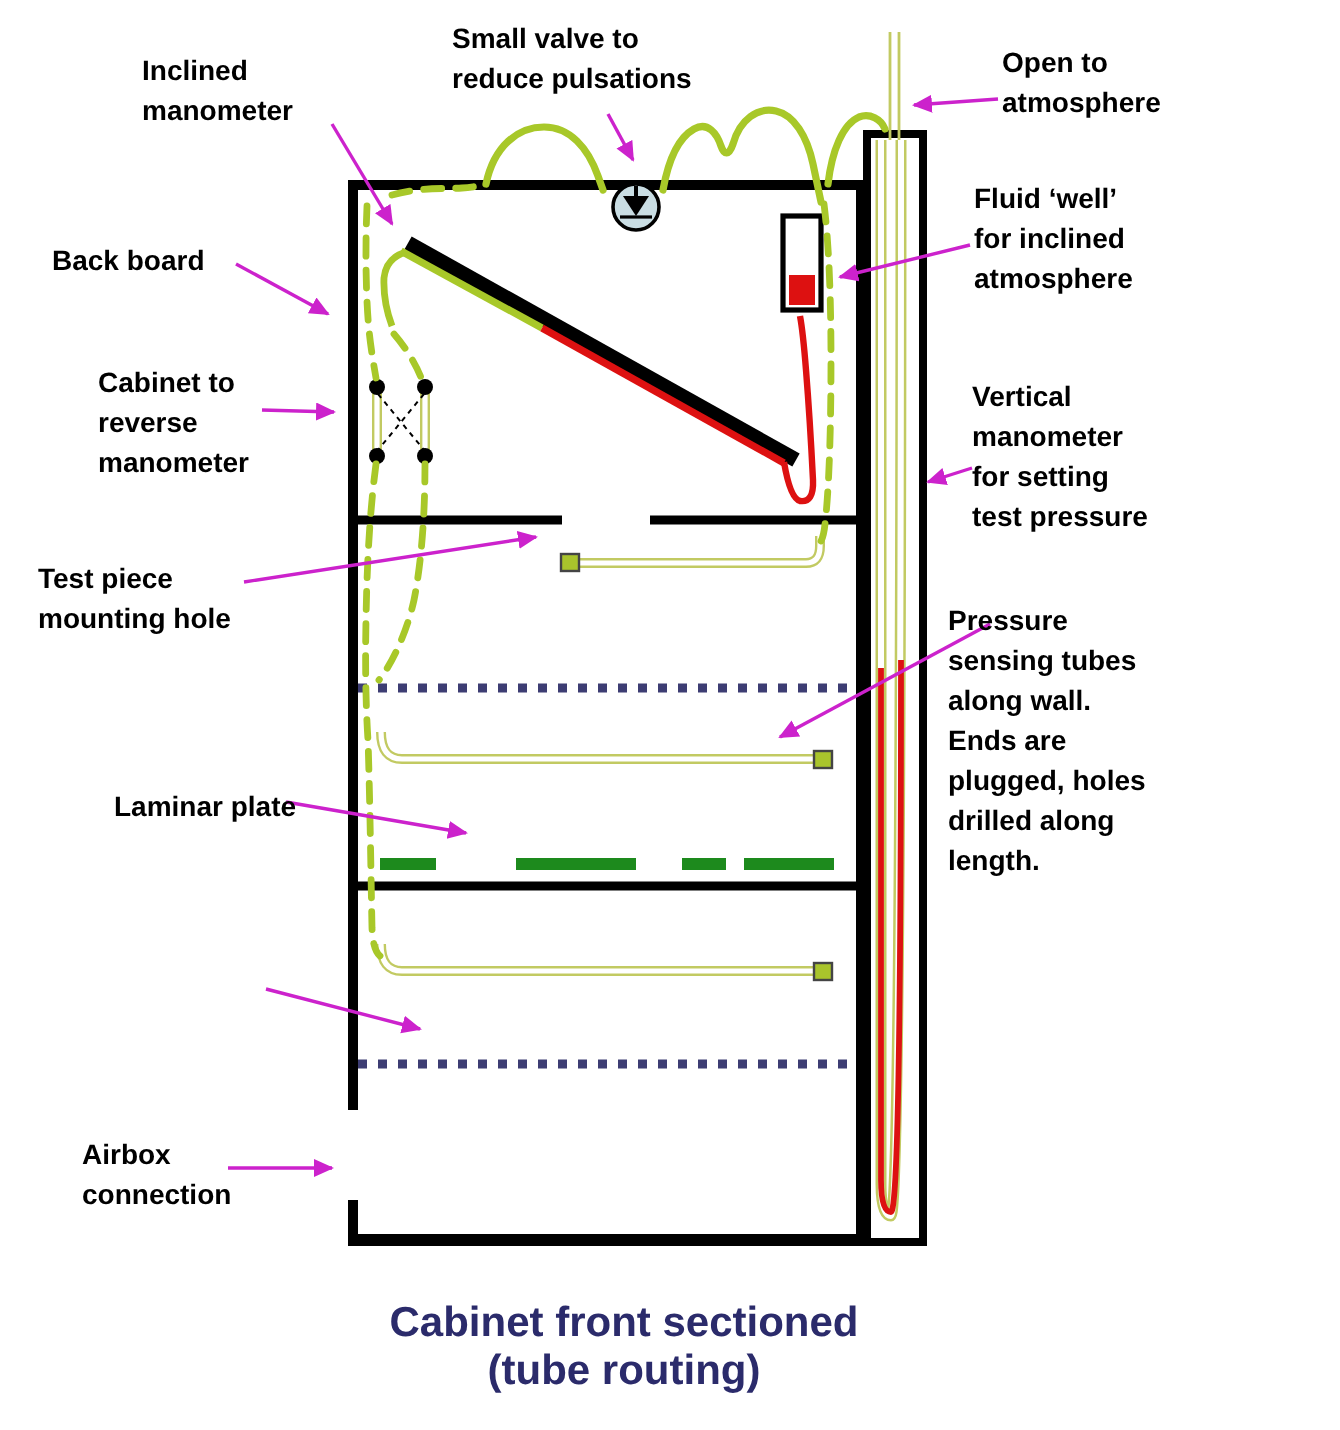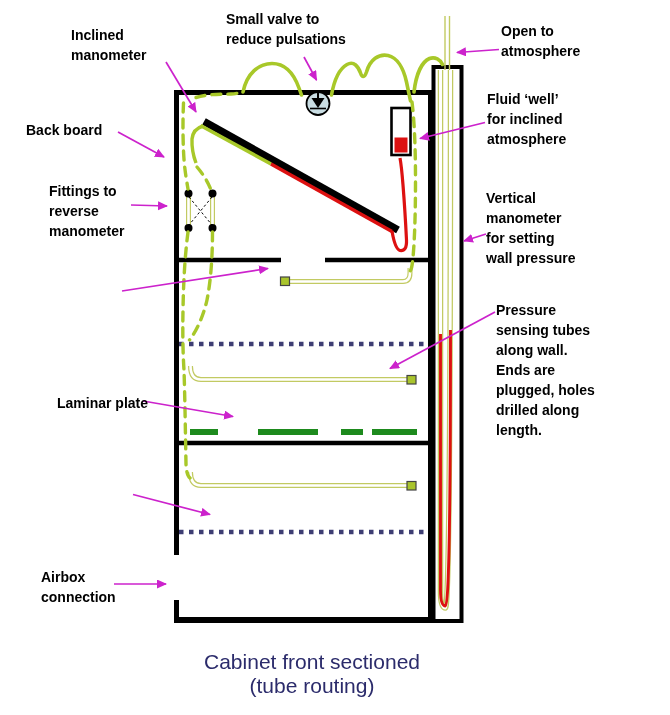--- a/index.html
+++ b/index.html
@@ -7,21 +7,21 @@
     --red:#dd1111; --navy:#3d3d73; --magenta:#cc22cc; --valve:#c9dde3;
     --title:#2b2b6b; --ink:#000000;
   }
   html,body{margin:0;padding:0;background:#fff;}
   #stage{position:relative;width:670px;height:715px;background:#fff;overflow:hidden;
          font-family:"Liberation Sans",sans-serif;}
   #art{position:absolute;left:0;top:0;}
   .lbl{position:absolute;font-weight:700;font-size:14px;line-height:20px;color:var(--ink);
        white-space:pre-line;}
   .title{position:absolute;left:97px;top:650px;width:430px;text-align:center;
-         font-weight:400;font-size:21px;line-height:24px;color:var(--title);white-space:pre-line;}
+         font-weight:700;font-size:21px;line-height:24px;color:var(--title);white-space:pre-line;}
 </style>
 </head>
 <body>
 
 <div id="stage">
 
   <svg id="art" width="670" height="715" viewBox="0 0 670 715">
     <defs>
       <marker id="ah" markerUnits="userSpaceOnUse" markerWidth="11" markerHeight="10" refX="9" refY="4.5" orient="auto">
         <path d="M0,0 L10,4.5 L0,9 Z" fill="var(--magenta)"></path>
@@ -137,28 +137,30 @@
   <div class="lbl" style="left:71px;top:25px">Inclined
 manometer</div>
   <div class="lbl" style="left:501px;top:21px">Open to
 atmosphere</div>
   <div class="lbl" style="left:226px;top:9px">Small valve to
 reduce pulsations</div>
   <div class="lbl" style="left:26px;top:120px">Back board</div>
   <div class="lbl" style="left:487px;top:89px">Fluid ‘well’
 for inclined
 atmosphere</div>
-  <div class="lbl" style="left:49px;top:181px">Fittings to
+  <div class="lbl" style="left:49px;top:181px">Cabinet to
 reverse
 manometer</div>
   <div class="lbl" style="left:486px;top:188px">Vertical
 manometer
 for setting
-wall pressure</div>
-  <div class="lbl" style="left:496px;top:300px">Pressure
+test pressure</div>
+  <div class="lbl" style="left:19px;top:279px">Test piece
+mounting hole</div>
+  <div class="lbl" style="left:474px;top:300px">Pressure
 sensing tubes
 along wall.
 Ends are
 plugged, holes
 drilled along
 length.</div>
   <div class="lbl" style="left:57px;top:393px">Laminar plate</div>
   <div class="lbl" style="left:41px;top:567px">Airbox
 connection</div>
 

